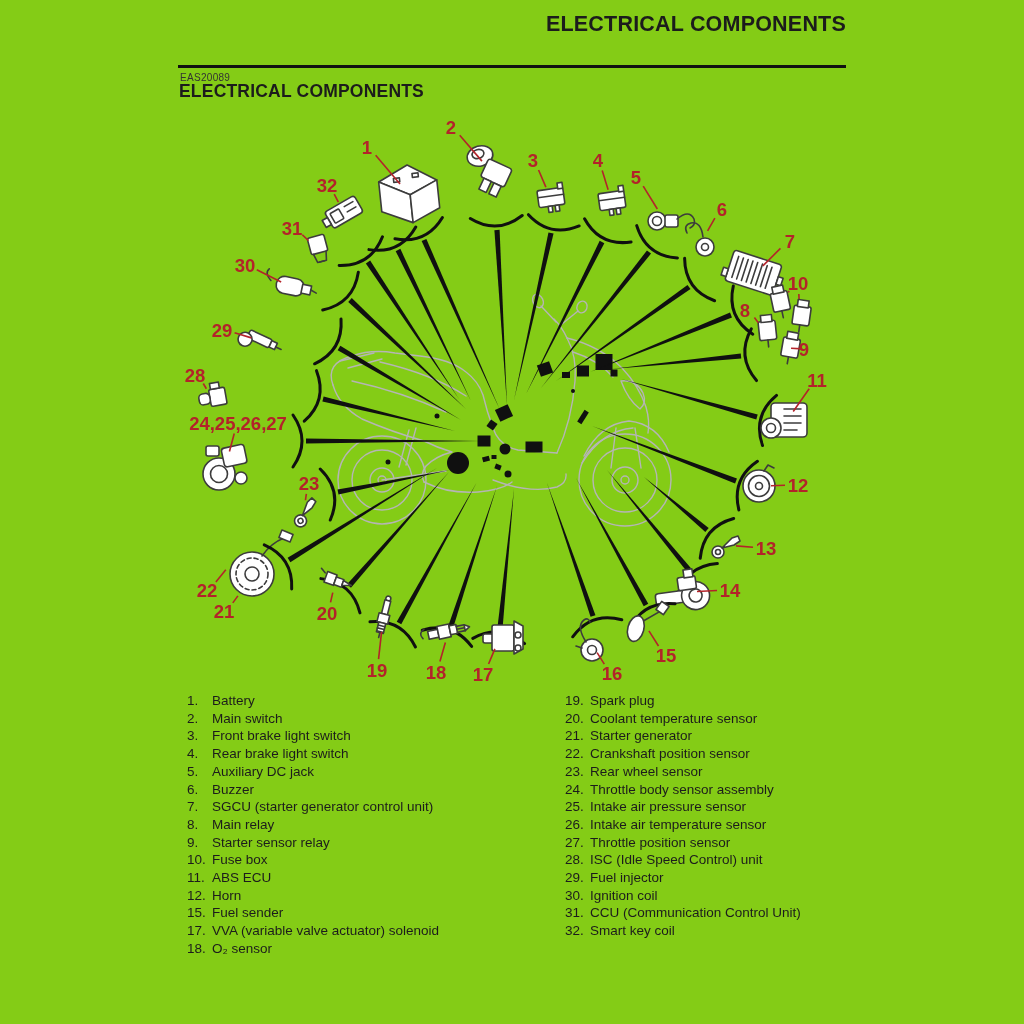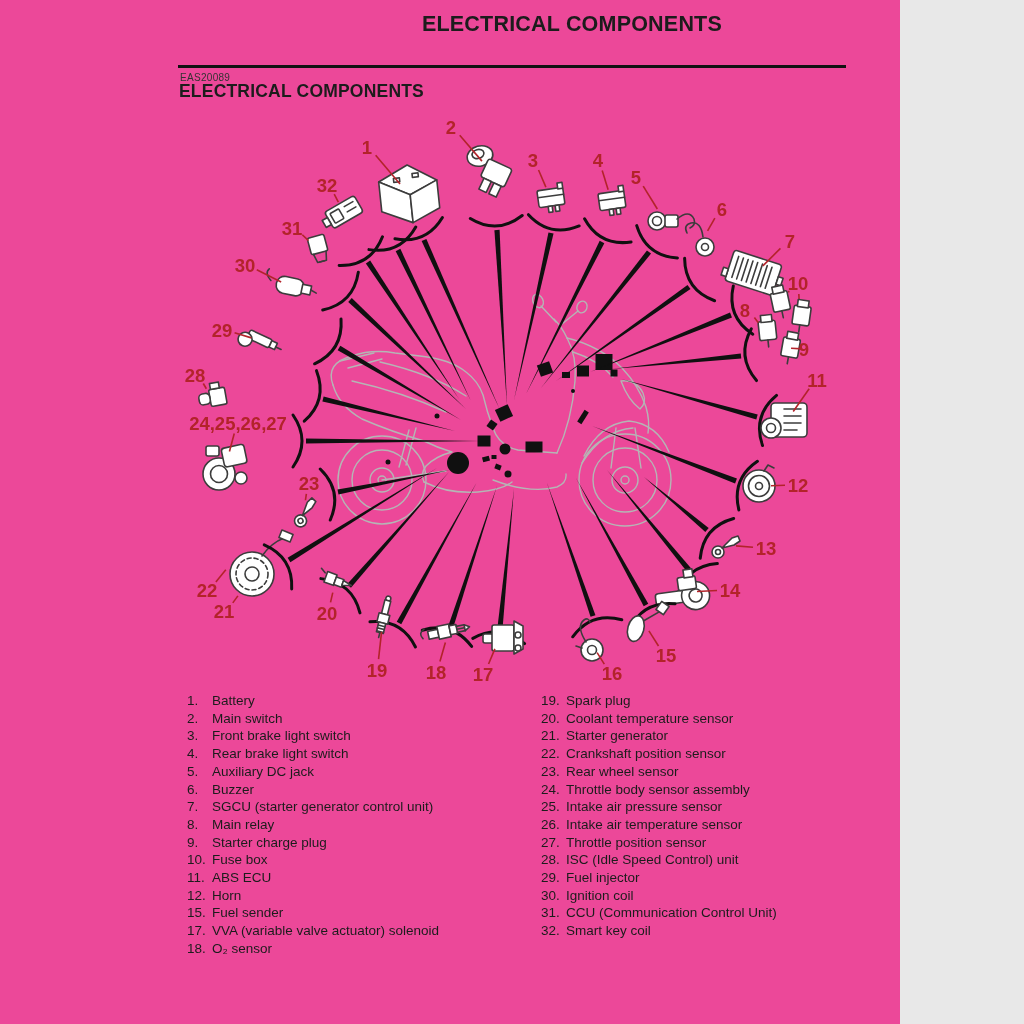--- a/index.html
+++ b/index.html
@@ -1,25 +1,25 @@
 <!DOCTYPE html>
 <html><head>
 <meta charset="utf-8">
 <style>
   html,body{margin:0;padding:0;background:#e8e8e8;}
-  .page{position:relative;width:900px;height:1024px;background:#ec4899;overflow:hidden;
+  .page{position:relative;width:1024px;height:1024px;background:#84cc16;overflow:hidden;
         font-family:"Liberation Sans","DejaVu Sans",sans-serif;color:#1c1c1c;}
   .hdr-title{position:absolute;top:12px;right:178px;font-size:21.5px;font-weight:bold;letter-spacing:.2px;white-space:nowrap;}
   .hdr-rule{position:absolute;top:65px;left:178px;width:668px;height:2.5px;background:#111;}
   .sec-code{position:absolute;top:72px;left:180px;font-size:10px;color:#333;letter-spacing:.3px;}
   .sec-title{position:absolute;top:81px;left:179px;font-size:17.5px;font-weight:bold;letter-spacing:.2px;}
   #diagram-svg{position:absolute;left:0;top:0;width:1024px;height:1024px;}
   .legend{position:absolute;top:692px;font-size:13.5px;line-height:17.7px;}
   #legend-left{left:187px;}
-  #legend-right{left:541px;}
+  #legend-right{left:565px;}
   .lrow{display:flex;white-space:nowrap;}
   .lnum{width:25px;flex:none;}
   .p{stroke:#3c3c3c;stroke-width:1.6;fill:#ffffff;stroke-linejoin:round;stroke-linecap:round;}
   .pn{stroke:#3c3c3c;stroke-width:1.6;fill:none;stroke-linejoin:round;stroke-linecap:round;}
   .cnum{fill:#b3232a;font-family:"Liberation Sans","DejaVu Sans",sans-serif;font-weight:bold;font-size:18.5px;
         text-anchor:middle;dominant-baseline:central;}
   .scooter{stroke:#b5b5b5;fill:none;stroke-width:1.4;stroke-linecap:round;stroke-linejoin:round;}
 </style>
 </head>
 <body>
@@ -410,21 +410,21 @@
       <div class="lrow">
         <span class="lnum">7.</span>
         <span class="llab">SGCU (starter generator control unit)</span>
       </div>
       <div class="lrow">
         <span class="lnum">8.</span>
         <span class="llab">Main relay</span>
       </div>
       <div class="lrow">
         <span class="lnum">9.</span>
-        <span class="llab">Starter charge plug</span>
+        <span class="llab">Starter sensor relay</span>
       </div>
       <div class="lrow">
         <span class="lnum">10.</span>
         <span class="llab">Fuse box</span>
       </div>
       <div class="lrow">
         <span class="lnum">11.</span>
         <span class="llab">ABS ECU</span>
       </div>
       <div class="lrow">

